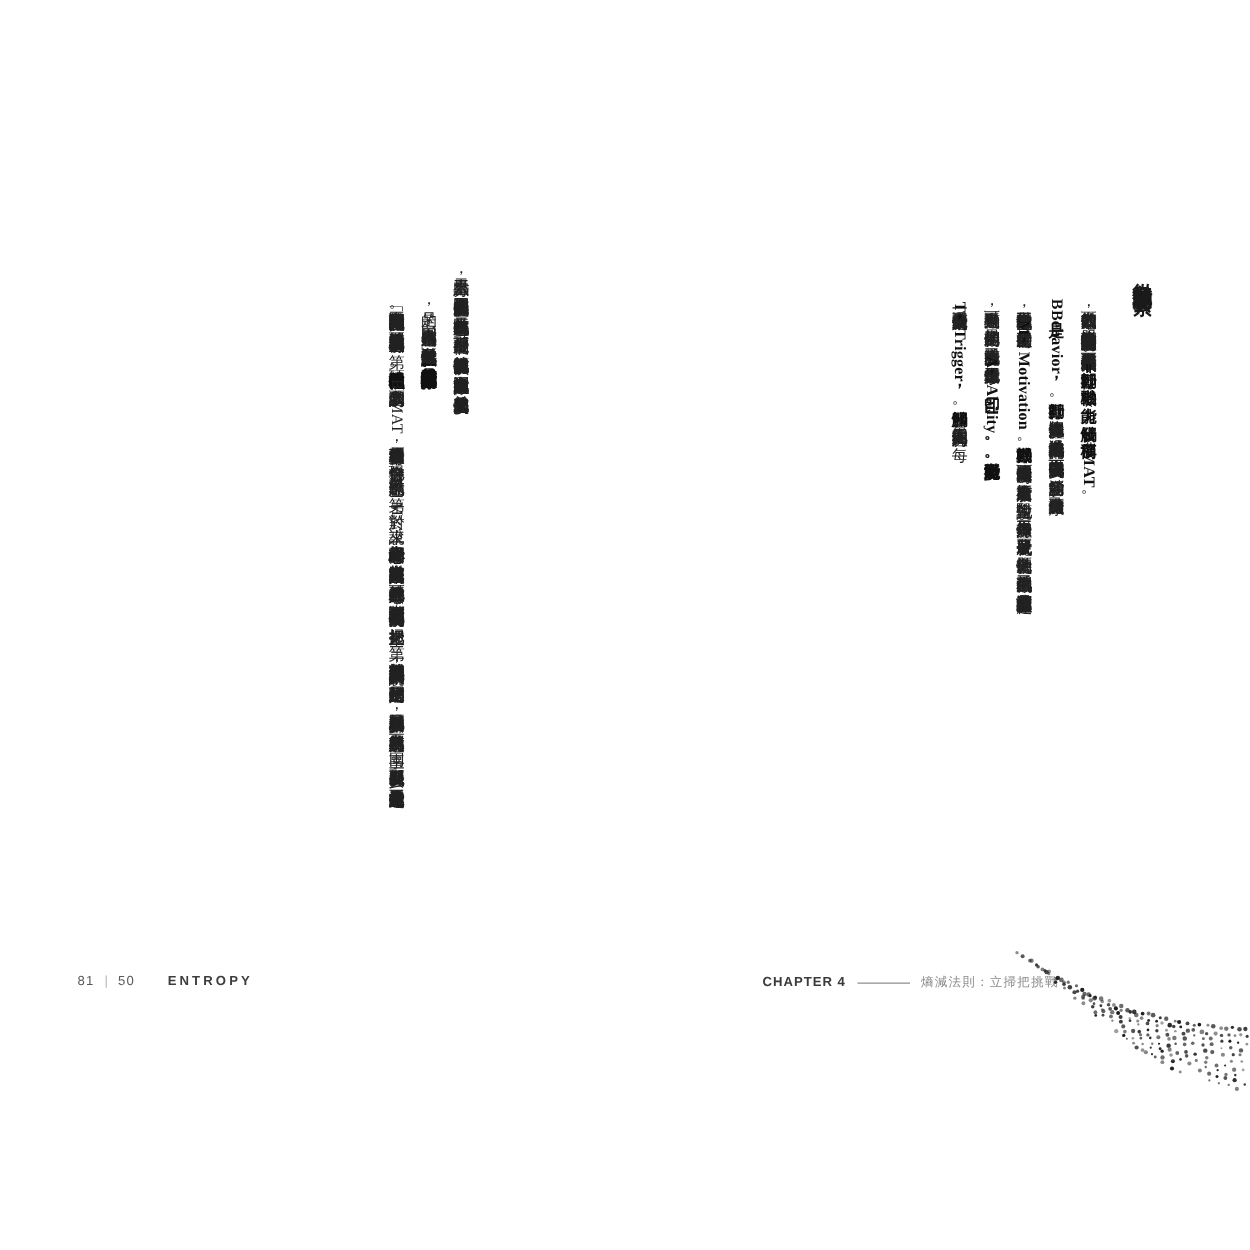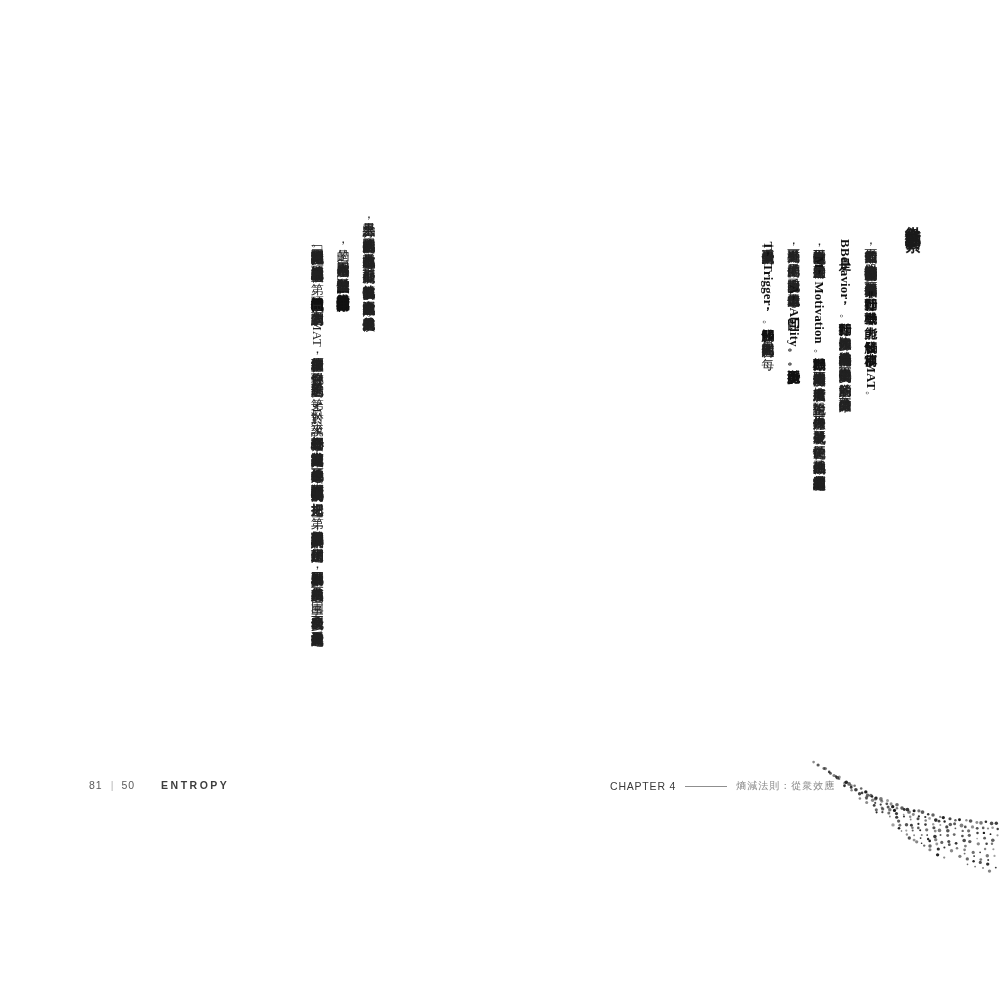--- a/index.html
+++ b/index.html
@@ -44,32 +44,32 @@
   .footer {
     position: absolute;
     top: 779px;
     font-family: "Liberation Sans", "DejaVu Sans", sans-serif;
     font-size: 10.5px;
     color: #4a4a4a;
     display: flex;
     align-items: center;
     white-space: nowrap;
   }
-  .footer-left { left: 62px; margin-left: 27px; }
+  .footer-left { left: 62px; }
   .footer-right { left: 610px; }
   .pageno { color: #5a5a5a; letter-spacing: 1px; }
   .pagebar { color: #b5b5b5; margin: 0 8px; font-weight: 400; }
   .book-title {
     margin-left: 26px;
     letter-spacing: 2.5px;
     font-weight: 700;
     color: #3d3d3d;
   }
   .chapter-label {
-    font-weight: 400;
+    font-weight: 700;
     letter-spacing: 0.8px;
     color: #3a3a3a;
   }
   .footer-rule {
     display: inline-block;
     width: 42px;
     height: 1px;
     background: #8f8f8f;
     margin: 0 9px;
   }
@@ -114,21 +114,21 @@
   <div class="footer footer-left">
     <span class="pageno">81</span>
     <span class="pagebar">|</span>
     <span class="pageno">50</span>
     <span class="book-title">ENTROPY</span>
   </div>
 
   <div class="footer footer-right">
     <span class="chapter-label">CHAPTER 4</span>
     <span class="footer-rule"></span>
-    <span class="chapter-title">熵減法則：從衆效應</span>
+    <span class="chapter-title">熵減法則：立掃把挑戰</span>
   </div>
 
   <svg class="wave-svg" viewBox="0 0 195 122">
       <circle cx="8.6" cy="9.1" r="1.32" fill="#1a1a1a" fill-opacity="0.50"></circle>
       <circle cx="13.1" cy="12.0" r="1.61" fill="#1a1a1a" fill-opacity="0.72"></circle>
       <circle cx="18.9" cy="15.5" r="1.44" fill="#1a1a1a" fill-opacity="0.60"></circle>
       <circle cx="24.2" cy="18.9" r="1.32" fill="#1a1a1a" fill-opacity="0.81"></circle>
       <circle cx="29.0" cy="22.5" r="1.57" fill="#1a1a1a" fill-opacity="0.56"></circle>
       <circle cx="34.3" cy="24.0" r="1.50" fill="#1a1a1a" fill-opacity="0.47"></circle>
       <circle cx="40.7" cy="29.3" r="1.33" fill="#1a1a1a" fill-opacity="0.52"></circle>

